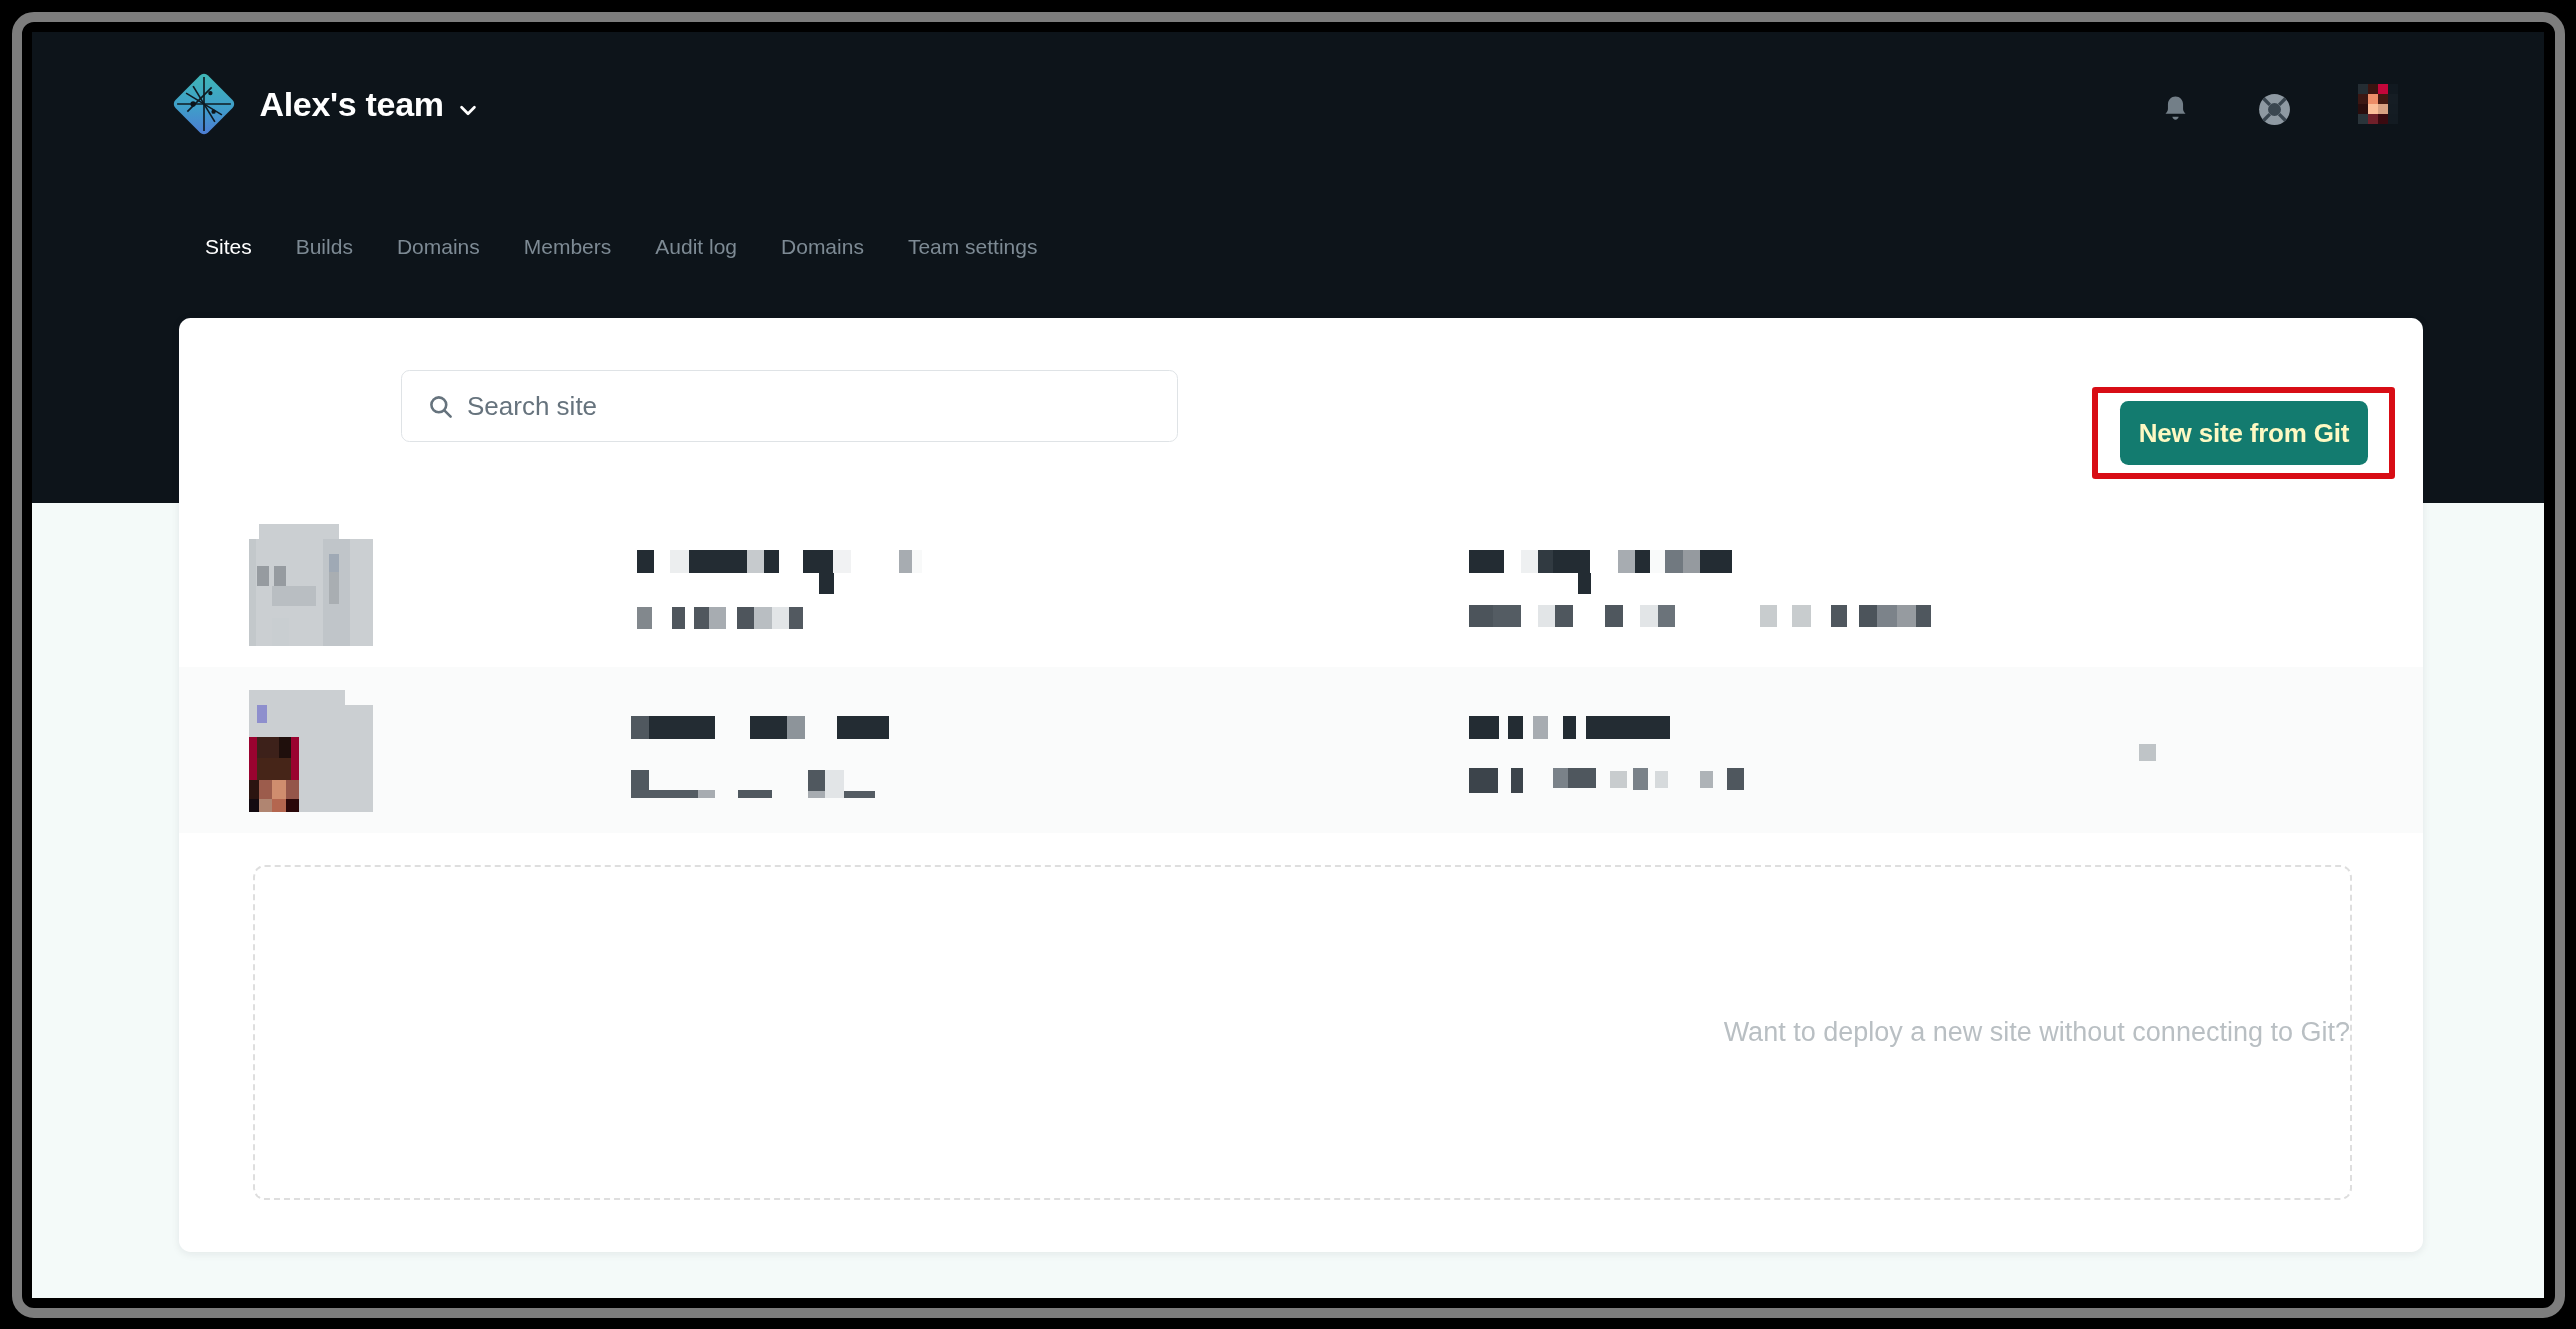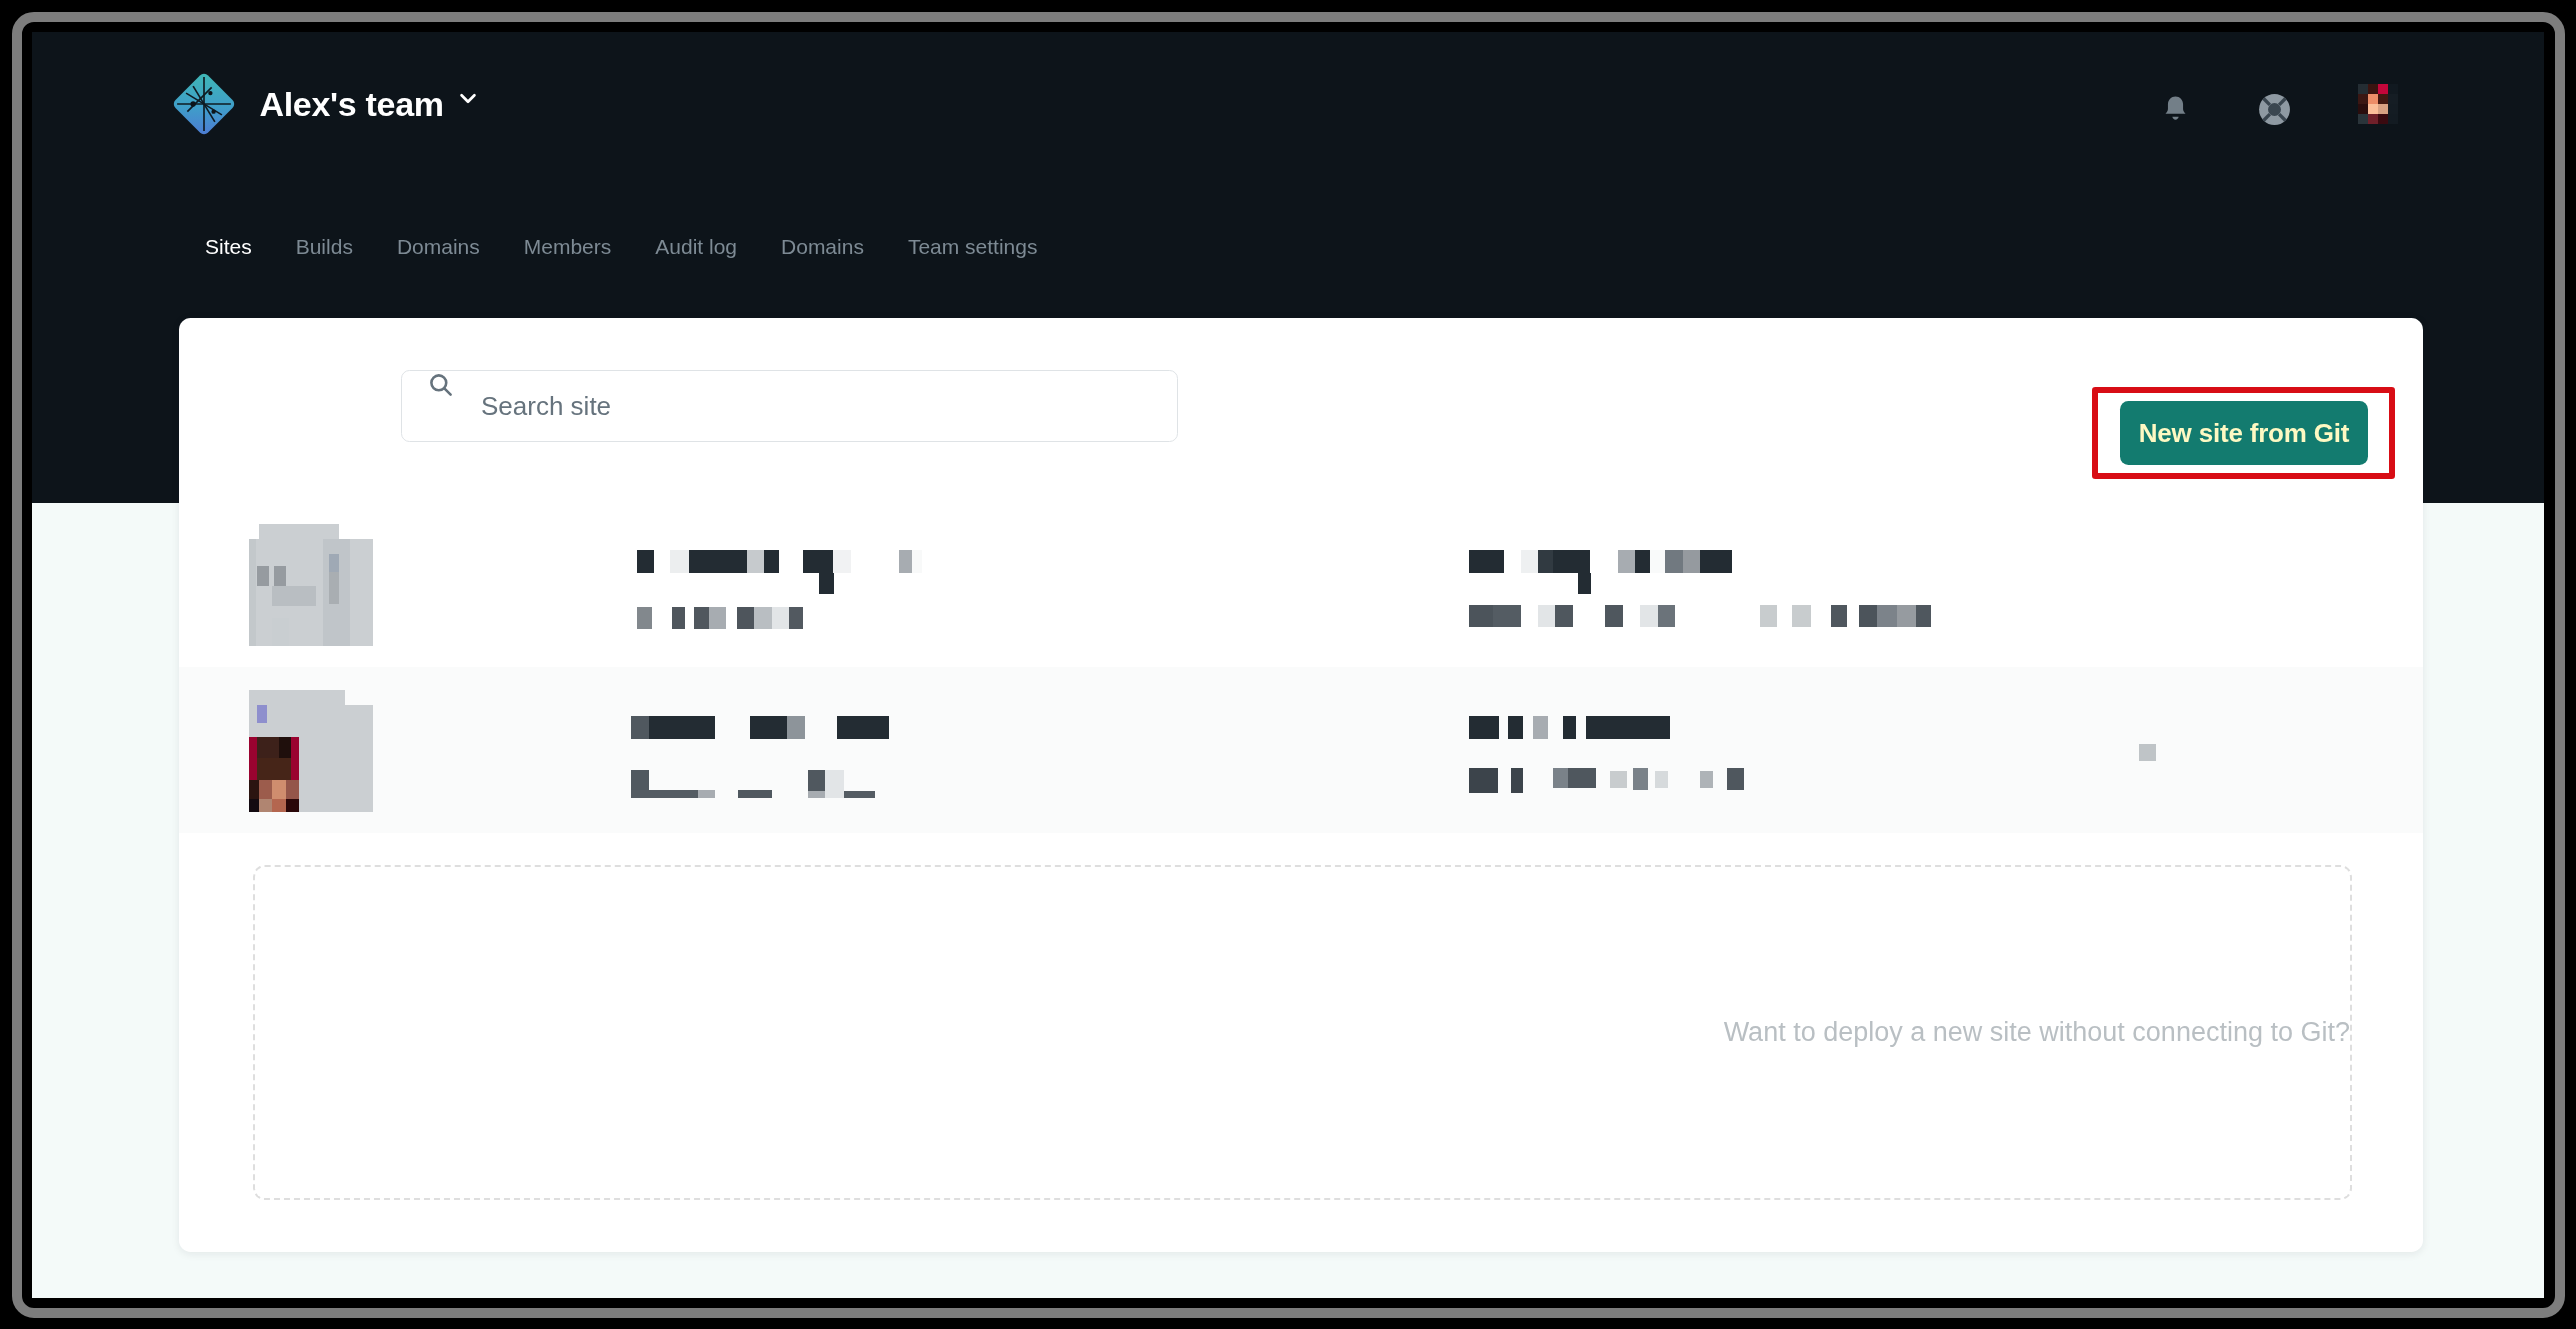--- a/index.html
+++ b/index.html
@@ -64,21 +64,21 @@
     letter-spacing: -0.3px;
     line-height: 1;
   }
   .chev {
     width: 22px; height: 22px;
     margin-left: 1.7px;
     display: block;
   }
   .brand-trigger {
     display: flex;
-    align-items: flex-start;
+    align-items: flex-end;
     gap: 11.7px;
     cursor: pointer;
   }
 
   
   .header-actions {
     position: absolute;
     right: 141px; top: 52px;
     display: flex;
     align-items: center;
@@ -132,22 +132,23 @@
 
   
   .search-box {
     position: absolute;
     left: 222px; top: 52px;
     width: 777px; height: 72px;
     border: 1.7px solid #dfe3e6;
     border-radius: 8.4px;
     background: #ffffff;
     display: flex;
+    align-items: center;
     padding: 0 25px;
-    gap: 27px;
+    gap: 13px;
     cursor: text;
   }
   .search-icon { width: 27px; height: 27px; display: block; flex: none; }
   .search-input {
     border: none; outline: none; background: transparent;
     font-family: "Liberation Sans", sans-serif;
     font-size: 26px;
     color: #56656f;
     width: 100%;
   }

